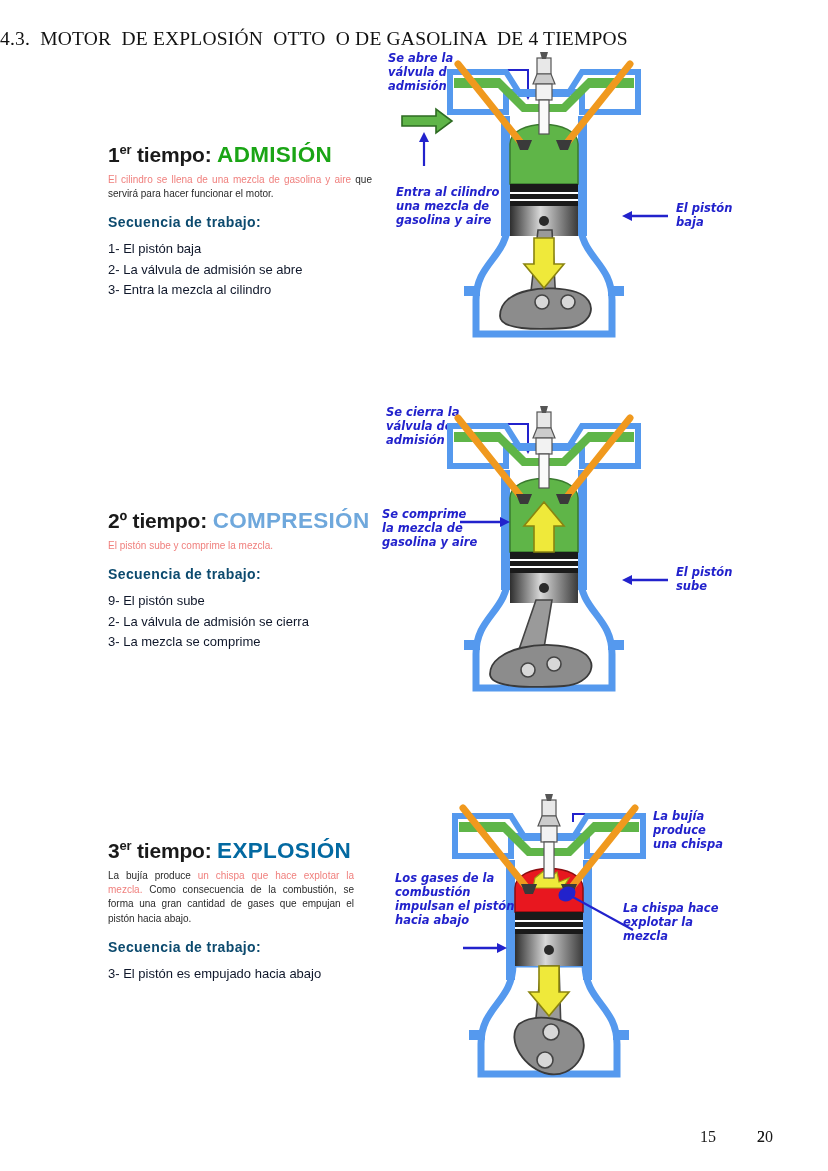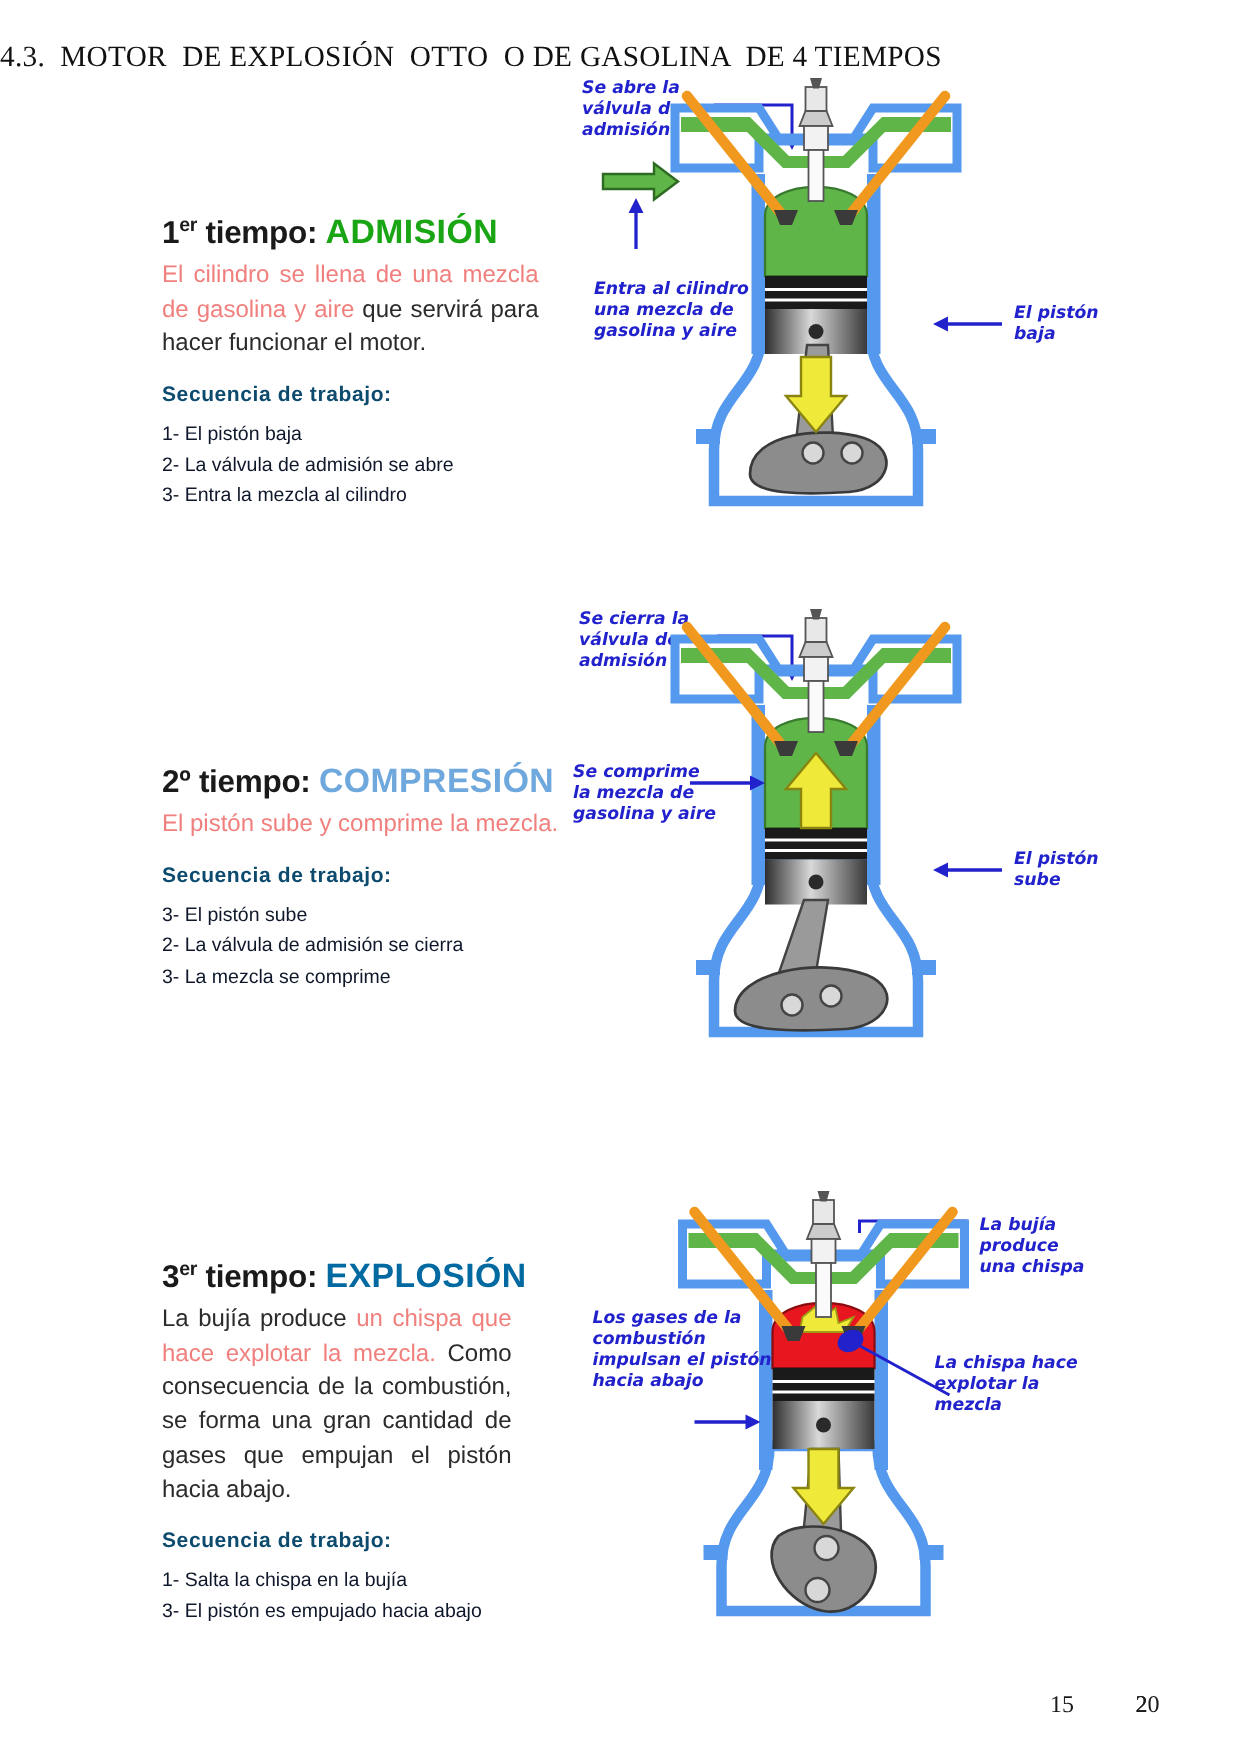--- a/index.html
+++ b/index.html
@@ -51,24 +51,24 @@
     font-size: 13px;
     vertical-align: super;
     line-height: 0;
   }
   .stroke-heading .name {
     font-size: 22.5px;
     letter-spacing: 0.3px;
   }
 
   .stroke-lead {
-    font-size: 16px;
+    font-size: 10px;
     line-height: 1.42;
     color: #2b2b2b;
-    margin: 0 17px 13px 0;
+    margin: 0 4px 13px 0;
     text-align: justify;
   }
   .stroke-lead .hl { color: #f0807e; }
 
   .seq-title {
     font-size: 14px;
     font-weight: bold;
     color: #0c4a6e;
     margin: 0 0 9px 0;
     letter-spacing: 0.4px;
@@ -232,21 +232,21 @@
   </svg>
 </div>
 
 <div class="stroke-text s2">
   <div class="stroke-heading">
     <span>2</span><span>º</span><span> tiempo: </span><span class="name" id="name-1" style="color: rgb(111, 168, 220);">COMPRESIÓN</span>
   </div>
   <p class="stroke-lead" id="lead-1"><span class="hl">El pistón sube y comprime la mezcla.</span></p>
   <div class="seq-title">Secuencia de trabajo:</div>
   <ul class="seq-list" id="seq-1">
-      <li>3- El pistón sube</li>
+      <li>9- El pistón sube</li>
       <li>2- La válvula de admisión se cierra</li>
       <li>3- La mezcla se comprime</li>
     </ul>
 </div>
 
 <div class="diagram d2">
   <svg width="430" height="320" viewBox="0 0 430 320" xmlns="http://www.w3.org/2000/svg">
     <text id="anno-1-top" x="8" y="14" fill="#2222cc" font-family="DejaVu Sans, sans-serif" font-size="11.5" font-style="italic" font-weight="bold" text-anchor="start"><tspan x="8" y="14">Se cierra la</tspan><tspan x="8" y="28">válvula de</tspan><tspan x="8" y="42">admisión</tspan></text>
     <path d="M100 22 L150 22 L150 44" stroke="#2222cc" stroke-width="2" fill="none"></path>
     <path d="M150 52 l-5 -10 l10 0 z" fill="#2222cc"></path>
@@ -307,21 +307,20 @@
   </svg>
 </div>
 
 <div class="stroke-text s3">
   <div class="stroke-heading">
     <span>3</span><span class="ord">er</span><span> tiempo: </span><span class="name" id="name-2" style="color: #0369a1;">EXPLOSIÓN</span>
   </div>
   <p class="stroke-lead" id="lead-2"><span>La bujía produce </span><span class="hl">un chispa que hace explotar la mezcla.</span><span> Como consecuencia de la combustión, se forma una gran cantidad de gases que empujan el pistón hacia abajo.</span></p>
   <div class="seq-title">Secuencia de trabajo:</div>
   <ul class="seq-list" id="seq-2">
-      <li>1- Salta la chispa en la bujía</li>
       <li>3- El pistón es empujado hacia abajo</li>
     </ul>
 </div>
 
 <div class="diagram d3">
   <svg width="420" height="320" viewBox="0 0 420 320" xmlns="http://www.w3.org/2000/svg">
     <text id="anno-2-top" x="258" y="42" fill="#2222cc" font-family="DejaVu Sans, sans-serif" font-size="11.5" font-style="italic" font-weight="bold" text-anchor="start"><tspan x="258" y="42">La bujía</tspan><tspan x="258" y="56">produce</tspan><tspan x="258" y="70">una chispa</tspan></text>
     <path d="M250 36 L178 36 L178 44" stroke="#2222cc" stroke-width="2" fill="none"></path>
 
     <g>

